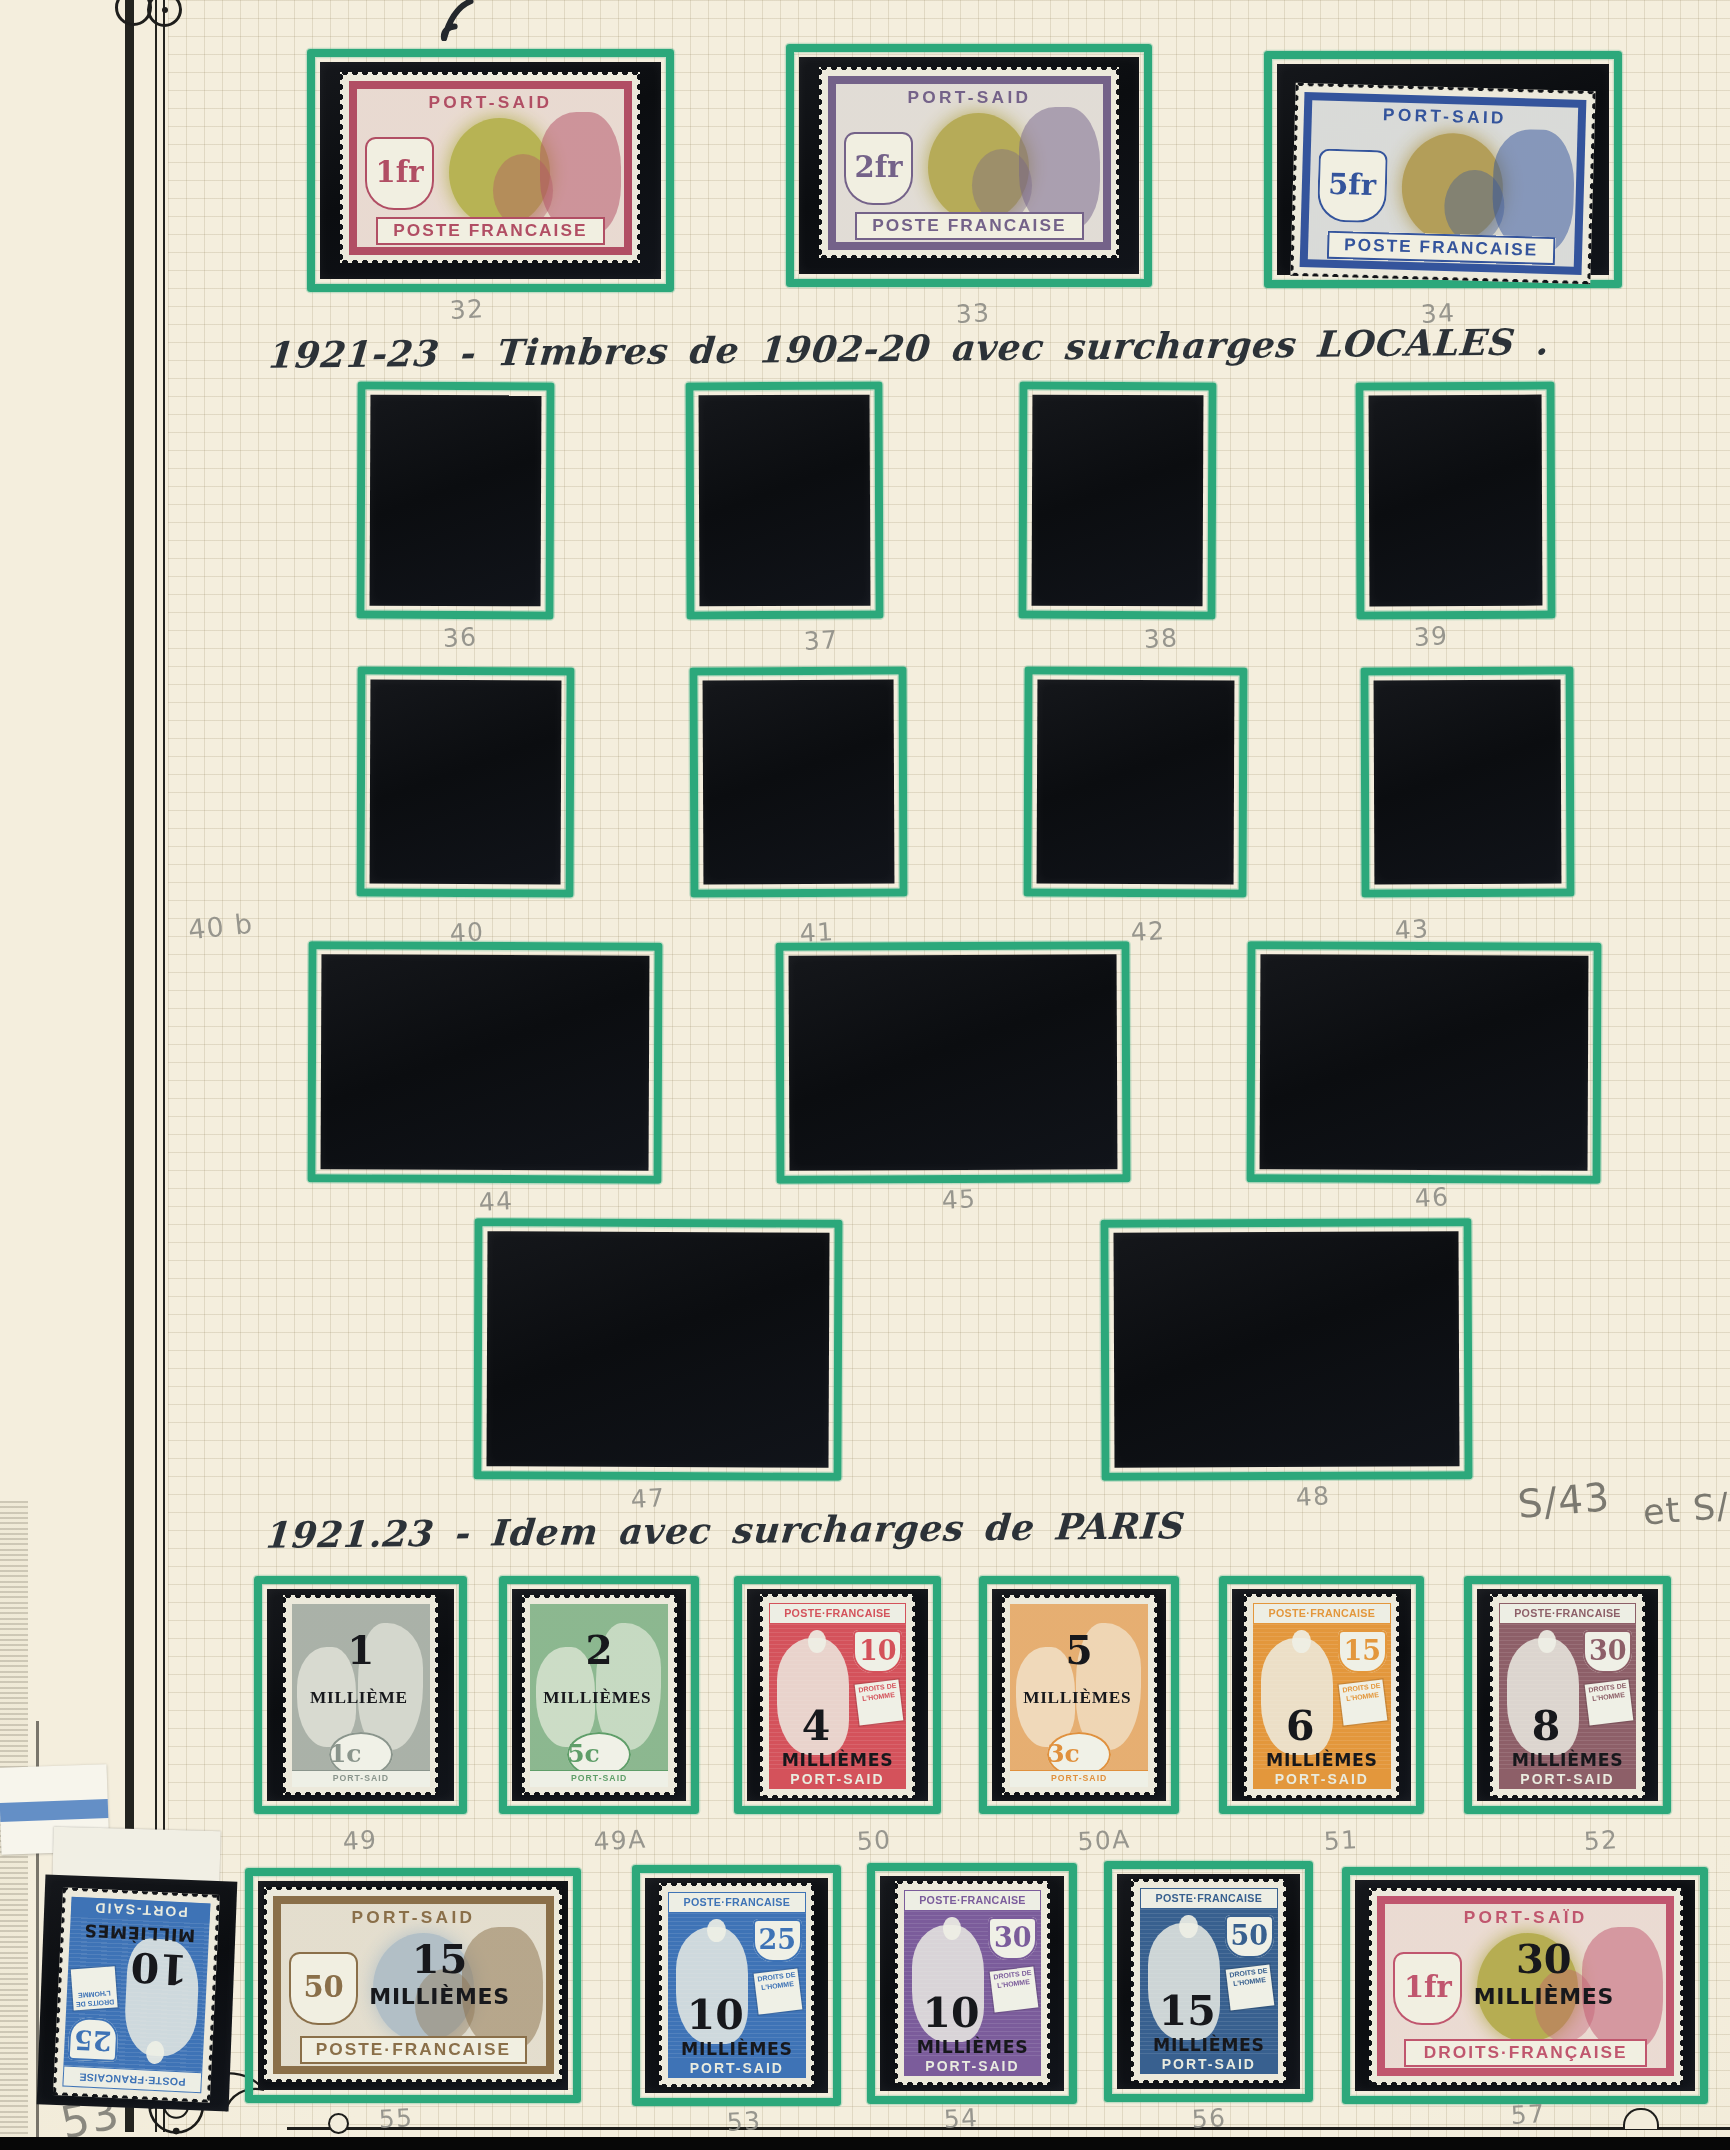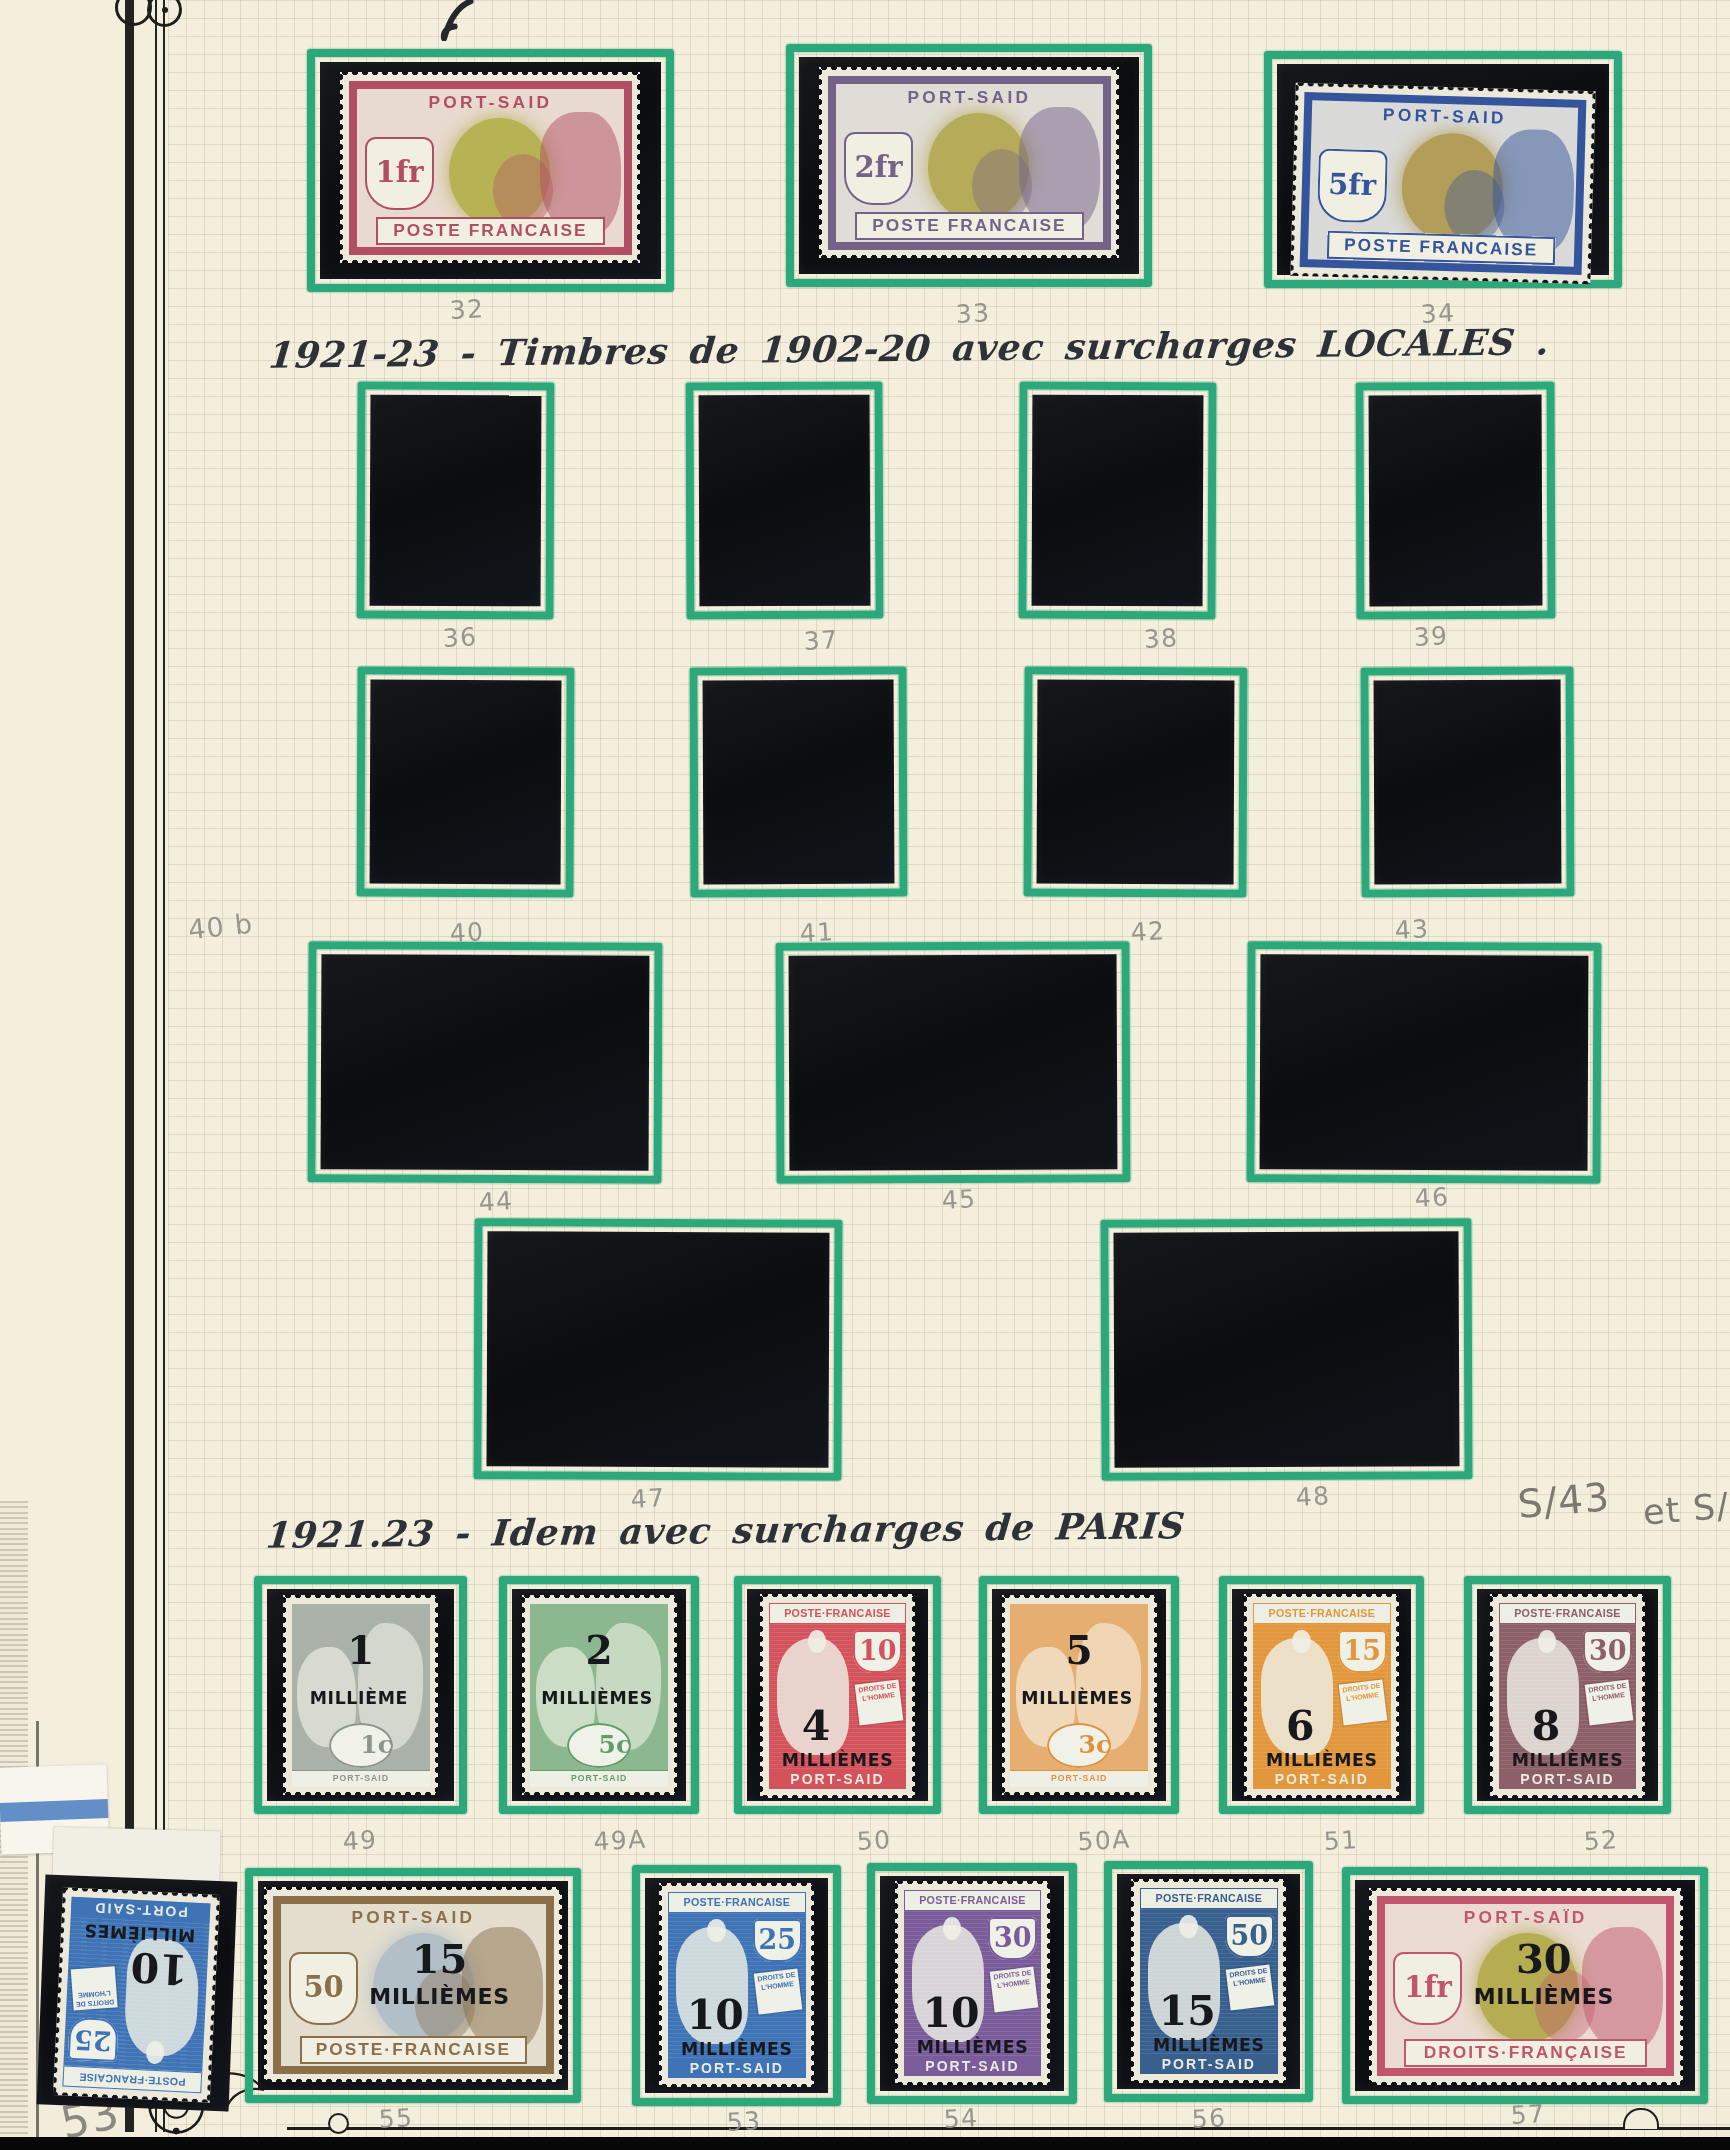--- a/index.html
+++ b/index.html
@@ -49,24 +49,24 @@
   .ovp-word{color:#17181c;font:700 17.3px "DejaVu Sans",sans-serif;letter-spacing:0.7px;text-align:center;}
   .mo-ovp-num{position:absolute;left:0;right:43px;top:99px;}
   .mo-ovp-word{position:absolute;left:0;right:0;top:147px;}
   
   .blanc .design{background:linear-gradient(rgba(244,243,233,0.30),rgba(244,243,233,0.30)),var(--c);}
   .bl-fig1{position:absolute;left:5.3px;top:43px;width:59px;height:100px;background:rgba(246,245,235,0.6);
     border-radius:50% 40% 45% 50%/40% 45% 35% 50%;}
   .bl-fig2{position:absolute;right:6.7px;top:18.7px;width:65px;height:127px;background:rgba(246,245,235,0.55);
     border-radius:40% 55% 50% 40%/45% 35% 50% 40%;}
   .bl-ovp-num{position:absolute;left:0;right:0;top:23px;font-size:39px;}
-  .bl-ovp-word{position:absolute;left:0;right:4px;top:84px;}
-  .bl-oval{position:absolute;left:50%;top:119px;width:64px;height:45px;margin-left:-32px;background:#f0f1e7;
+  .bl-ovp-word{position:absolute;left:0;right:4px;top:84px;font-family:Liberation Serif, serif;}
+  .bl-oval{position:absolute;left:50%;top:128px;width:64px;height:45px;margin-left:-32px;background:#f0f1e7;
     border-radius:50%;box-shadow:inset 0 0 0 2px var(--c);
-    color:var(--c);font:700 25px "DejaVu Serif",serif;text-align:right;line-height:44px;}
+    color:var(--c);font:700 25px "DejaVu Serif",serif;text-align:left;line-height:44px;}
   .bl-bottom{position:absolute;left:0;right:0;bottom:0;height:16px;background:#eef0e6;border-top:1.3px solid var(--c);
     color:var(--c);font:700 8.7px "Liberation Sans",sans-serif;letter-spacing:1px;text-align:center;line-height:14.7px;}
   
   .merson .design{background:var(--c);}
   .mr-inner{position:absolute;inset:8px;background:linear-gradient(rgba(240,237,224,0.88),rgba(240,237,224,0.88)),var(--c);}
   .mr-country{position:absolute;left:0;right:0;top:10.7px;color:var(--c);
     font:700 17.3px "Liberation Sans",sans-serif;letter-spacing:3.3px;text-align:center;}
   .mr-shield{position:absolute;left:16px;top:56px;width:69px;height:73px;background:#f1efe1;
     border-radius:10.7px 10.7px 29px 29px;box-shadow:inset 0 0 0 2px var(--c);
     color:var(--c);font:700 29px "DejaVu Serif",serif;text-align:center;line-height:71px;}

